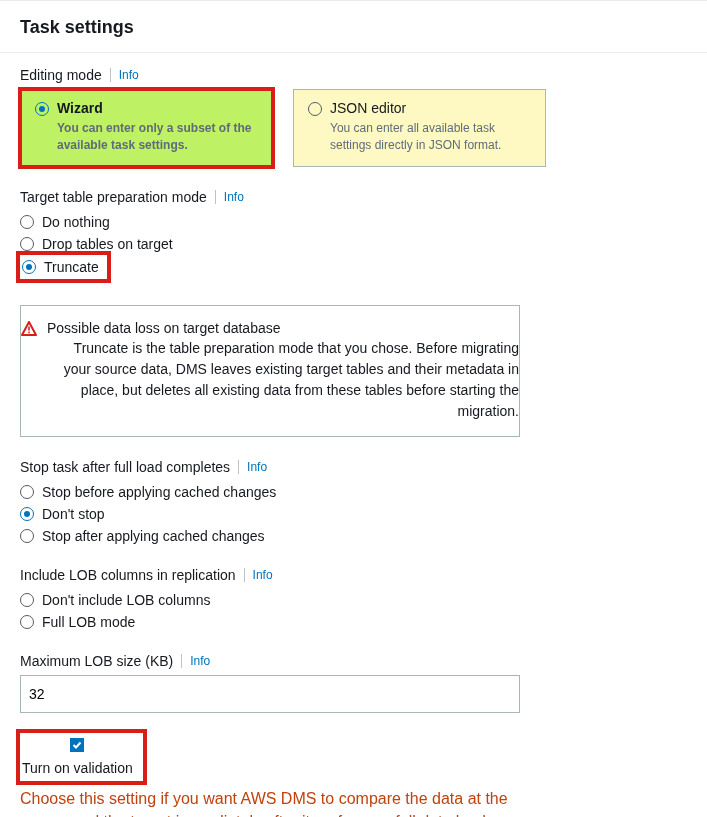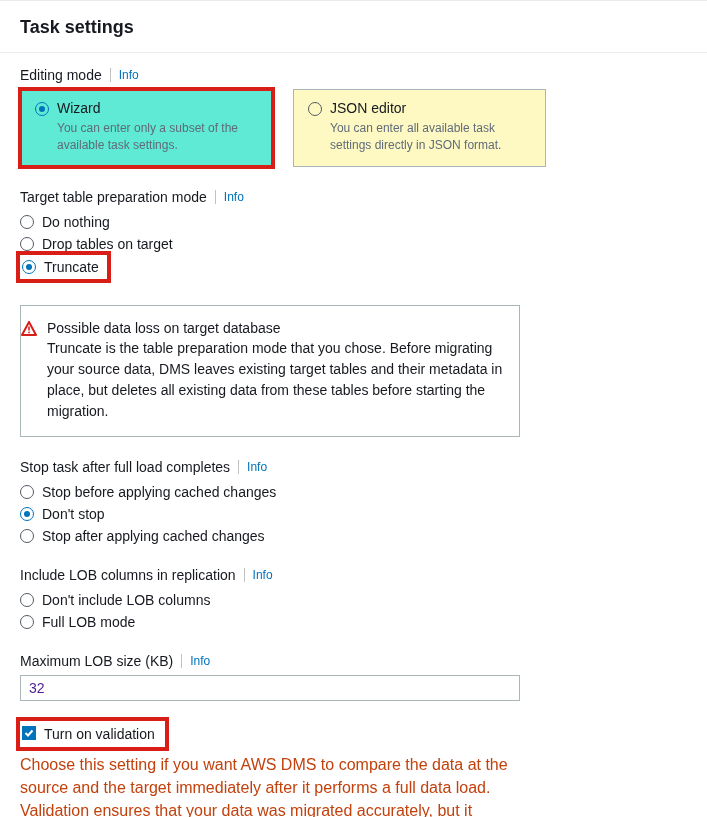--- a/index.html
+++ b/index.html
@@ -46,21 +46,22 @@
   .tile {
     border: 1px solid #aab7b8;
     padding: 10px 14px 12px;
     width: 253px;
     background: #fef9c3;
     cursor: pointer;
     position: relative;
   }
   .tile.selected {
     border-color: #0073bb;
-    background: #5eead4;
+    background: #bef264;
+    font-weight: bold;
   }
   .tile .tile-head {
     display: flex;
     align-items: flex-start;
     gap: 8px;
   }
   .tile .radio {
     width: 14px; height: 14px; border-radius: 50%;
     border: 1px solid #545b64; margin-top: 2px;
     flex-shrink: 0;
@@ -102,31 +103,31 @@
     padding: 14px 0;
     display: flex;
     gap: 10px;
     margin: 10px 0 22px;
     width: 500px;
   }
   .alert-icon {
     flex-shrink:0; margin-top:1px;
   }
   .alert-title { font-weight: 400; font-size: 14px; }
-  .alert-body { font-size: 14px; color: #16191f; line-height: 1.5; margin-top: 2px;}
+  .alert-body { font-size: 14px; color: #16191f; line-height: 1.5; margin-top: 2px; text-align: right;}
 
   .section { margin-bottom: 20px; }
 
   .text-input {
-    width: 500px; border: 1px solid #aab7b8; padding: 4px 8px;
-    font-size: 14px; color:#4c1d95; background:#fff;
+    width: 500px; border: 1px solid #aab7b8; padding: 10px 8px;
+    font-size: 14px; color:#000000; background:#fff;
   }
 
   .checkbox-row {
-    display:flex; gap:8px; font-size:14px; cursor:pointer;
+    display:flex; align-items:center; gap:8px; font-size:14px; cursor:pointer;flex-direction:column;
   }
   .checkbox {
     width:14px; height:14px; border:1px solid #0073bb;
     display:inline-flex; align-items:center; justify-content:center;
     flex-shrink:0;
     background:#fff;
   }
   .checkbox.checked { background:#0073bb; }
   .checkbox.checked svg { display:block; }
   .checkbox svg { display:none; }

